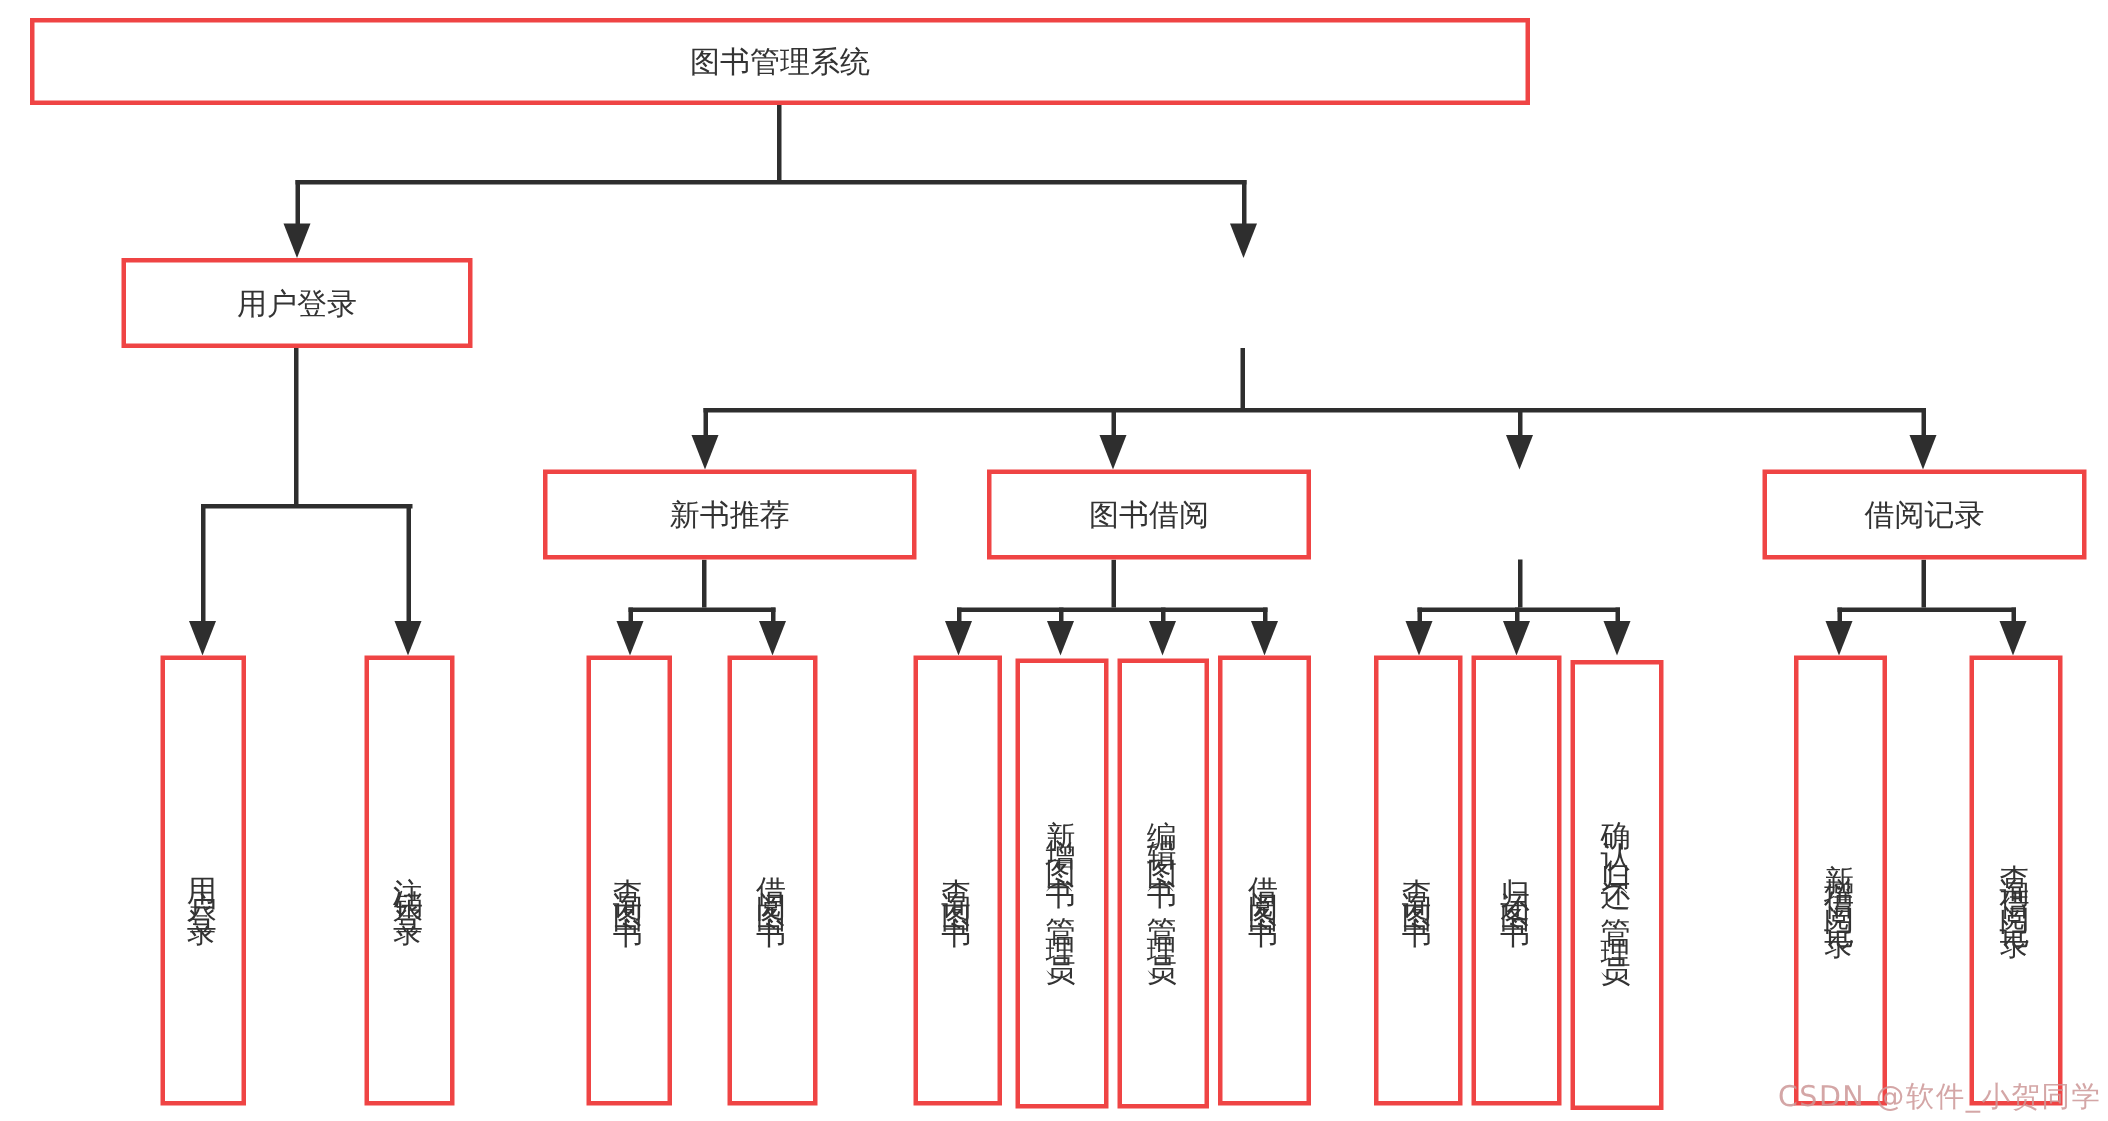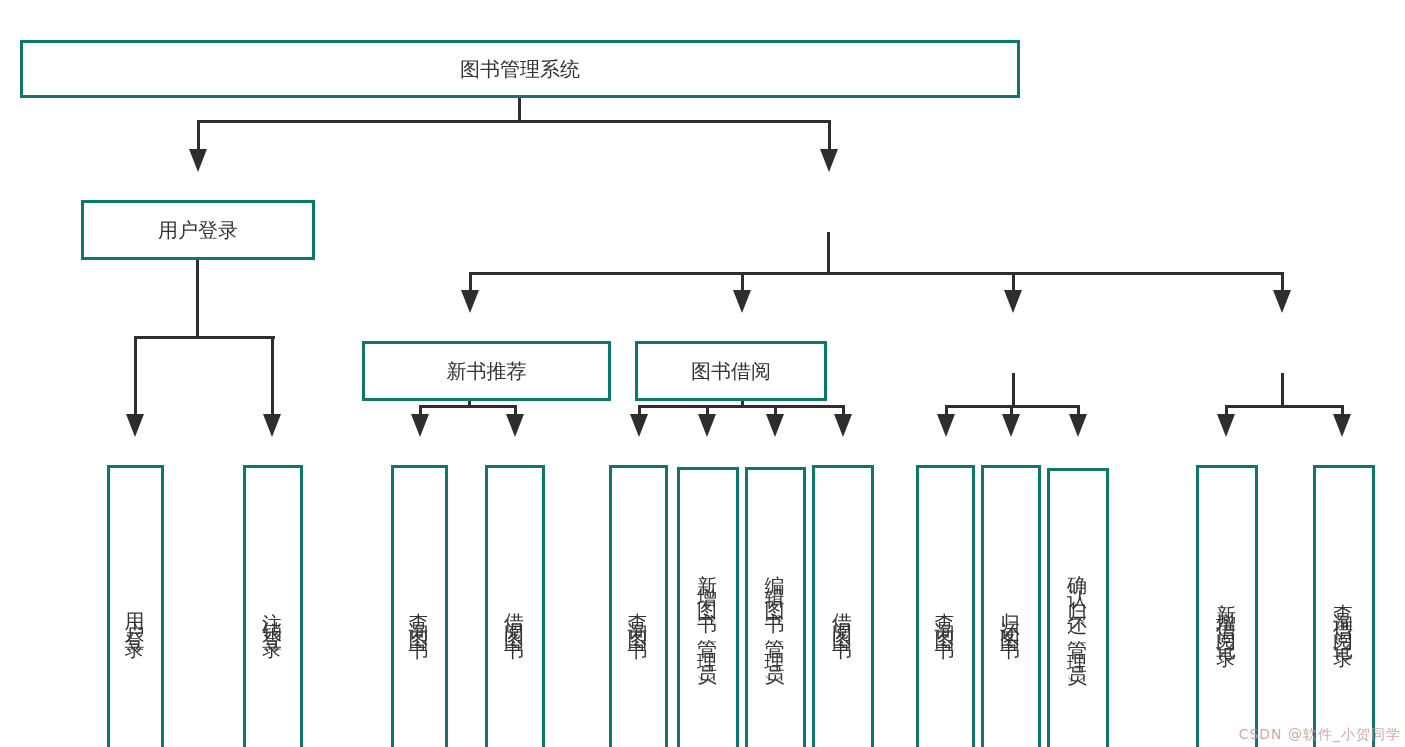--- a/index.html
+++ b/index.html
@@ -6,26 +6,25 @@
   .canvas{
     position:relative;
     width:1405px;height:747px;
     background:#ffffff;
     font-family:"DejaVu Sans","Liberation Sans",sans-serif;
     overflow:hidden;
   }
   .node{
     position:absolute;
     box-sizing:border-box;
-    border:3px solid #0f766e;
+    border:3px solid #ef4444;
     background:#ffffff;
     display:flex;align-items:center;justify-content:center;
     font-size:20px;color:#333333;
     z-index:2;
-    margin-top:28px;
   }
   .vnode span{
     writing-mode:vertical-rl;
     text-orientation:mixed;
     letter-spacing:9px;
     font-size:20px;
     color:#333333;
   }
   .vnode.long span{letter-spacing:13px;}
   .hl,.vl{position:absolute;background:#2e2e2e;z-index:1;}
@@ -33,21 +32,21 @@
   .vl{width:3px;}
   .arr{
     position:absolute;width:0;height:0;z-index:1;
     border-left:9px solid transparent;
     border-right:9px solid transparent;
     border-top:23px solid #2e2e2e;
   }
   .watermark{
     position:absolute;
     right:4px;bottom:3px;
-    font-size:14px;
+    font-size:19px;
     color:rgba(205,150,150,0.85);
     z-index:5;
     letter-spacing:1px;
     white-space:nowrap;
   }
 </style>
 </head>
 <body>
 
 <div class="canvas">
@@ -75,21 +74,22 @@
   <div class="vl" style="left:469px;top:272px;height:22px;"></div>
   <div class="arr" style="left:461px;top:290px;"></div>
   <div class="vl" style="left:741px;top:272px;height:22px;"></div>
   <div class="arr" style="left:733px;top:290px;"></div>
   <div class="vl" style="left:1012px;top:272px;height:22px;"></div>
   <div class="arr" style="left:1004px;top:290px;"></div>
   <div class="vl" style="left:1281px;top:272px;height:22px;"></div>
   <div class="arr" style="left:1273px;top:290px;"></div>
 
   <div class="node" style="left:362px;top:313px;width:249px;height:60px;">新书推荐</div>
-  <div class="node" style="left:635px;top:313px;width:192px;height:60px;">图书借阅</div>
+  <div class="node" style="left:658px;top:313px;width:216px;height:60px;">图书借阅</div>
+  <div class="node" style="left:1175px;top:313px;width:216px;height:60px;">借阅记录</div>
 
   <div class="vl" style="left:468px;top:373px;height:32px;"></div>
   <div class="hl" style="left:419px;top:405px;width:98px;"></div>
   <div class="vl" style="left:419px;top:405px;height:12px;"></div>
   <div class="arr" style="left:411px;top:414px;"></div>
   <div class="vl" style="left:514px;top:405px;height:12px;"></div>
   <div class="arr" style="left:506px;top:414px;"></div>
 
   <div class="vl" style="left:741px;top:373px;height:32px;"></div>
   <div class="hl" style="left:638px;top:405px;width:207px;"></div>

